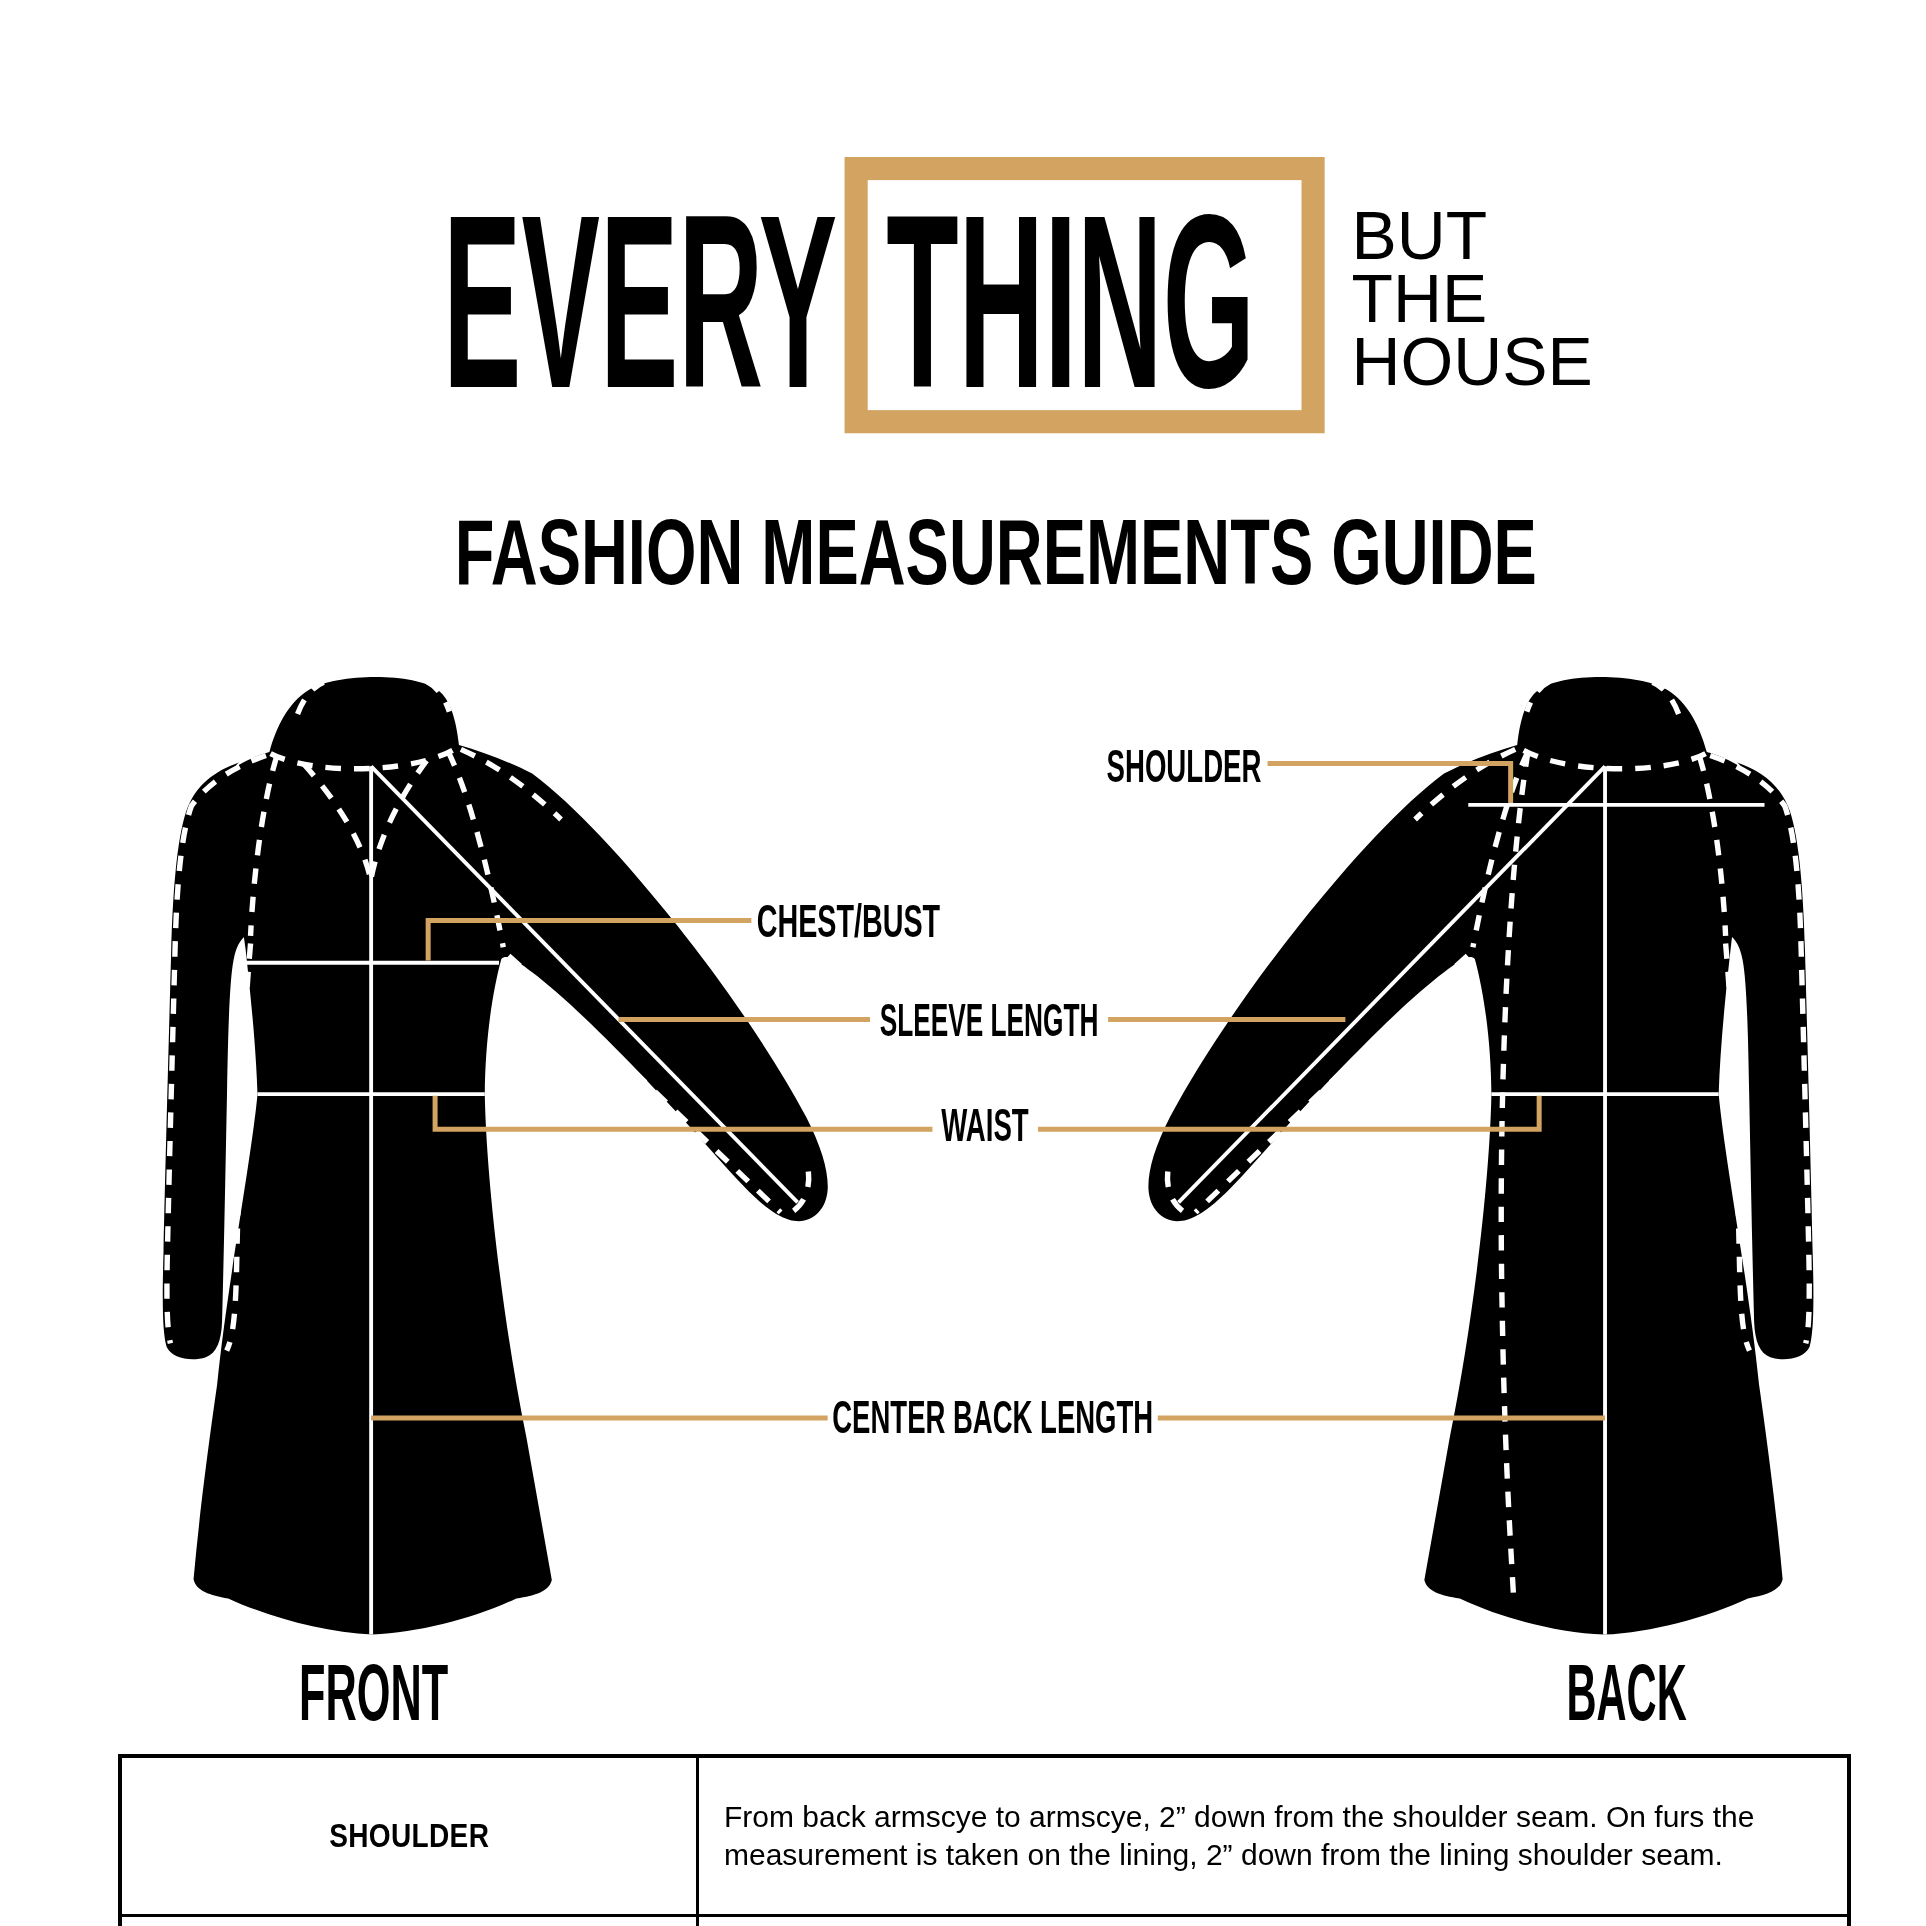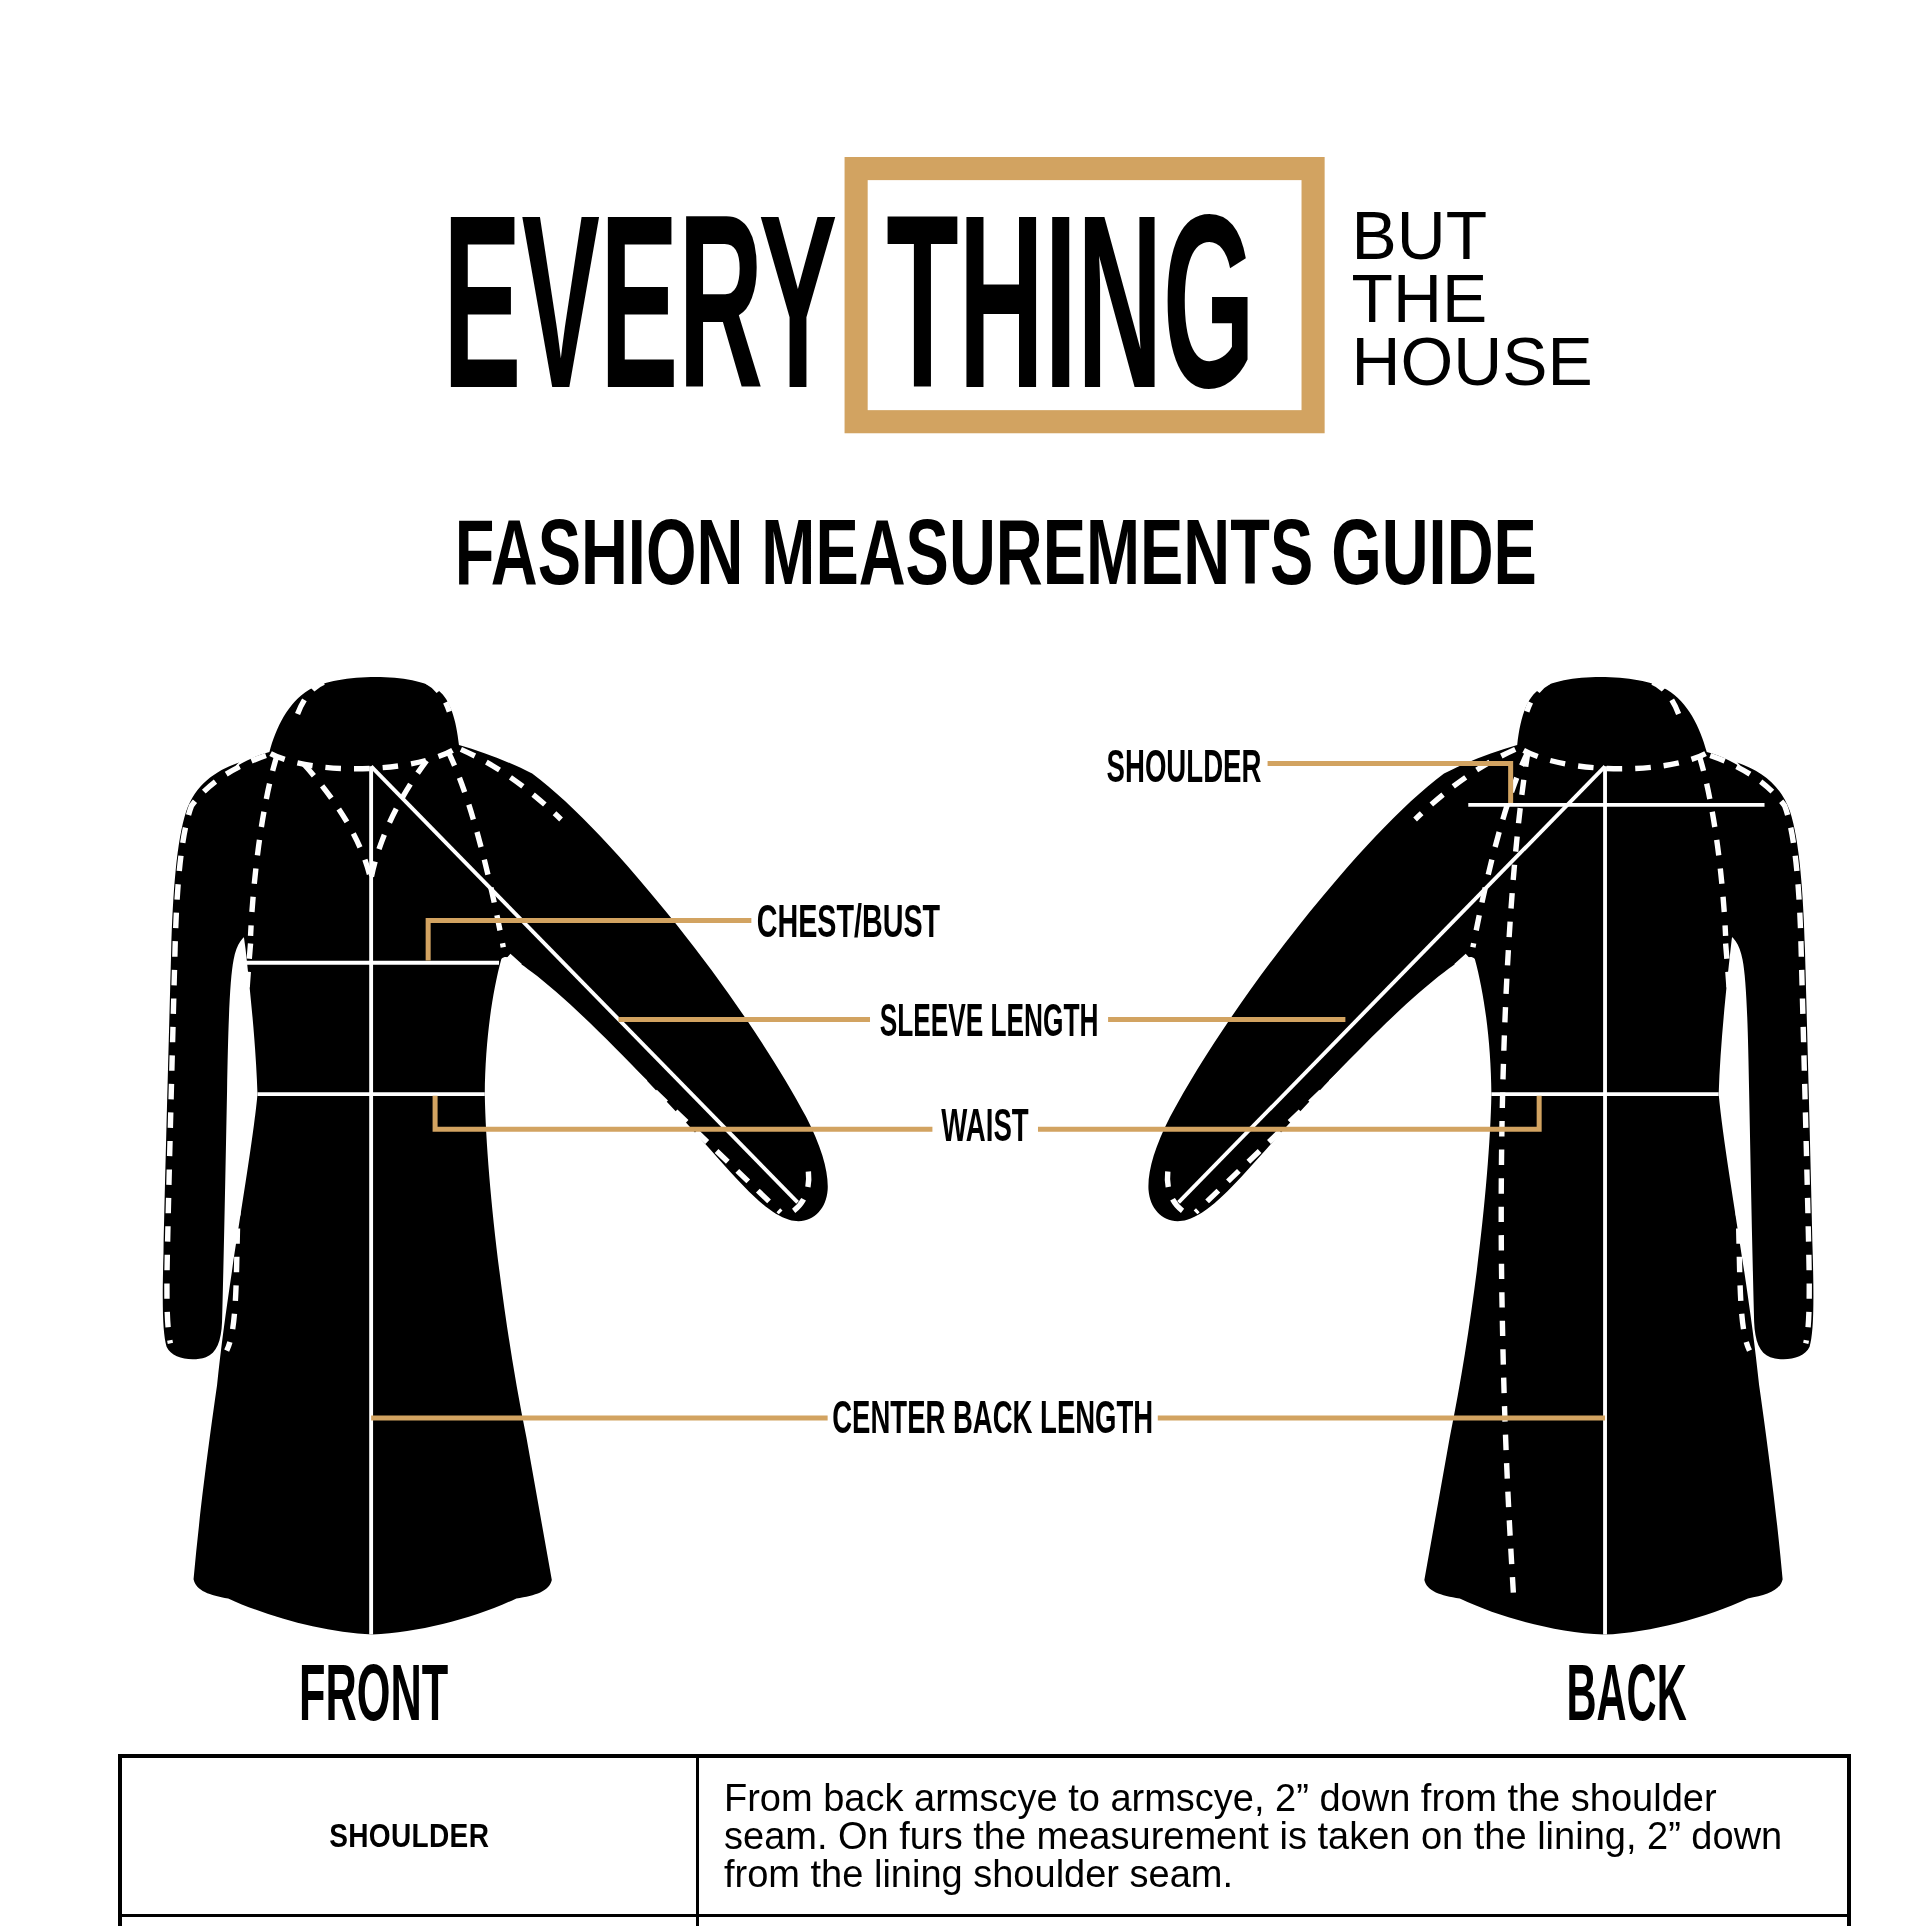--- a/index.html
+++ b/index.html
@@ -31,21 +31,21 @@
     width:577px; box-sizing:border-box; border-right:3.9px solid #000;
     display:flex; align-items:center; justify-content:center; flex:0 0 auto;
   }
   .mcell-label span {
     display:inline-block; font-weight:bold; font-size:33px; letter-spacing:0.4px;
     transform:scaleX(0.85); white-space:nowrap;
   }
   .mcell-desc {
     flex:1 1 auto; display:flex; align-items:center;
     padding:7.7px 46px 7.7px 25px; box-sizing:border-box;
-    font-size:38px; line-height:38px; font-weight:normal;
+    font-size:30px; line-height:38px; font-weight:normal;
   }
 </style>
 </head>
 <body>
 
 <div id="page">
 
   <svg id="logo-svg" width="1965" height="482" viewBox="0 0 5100 1250">
     <text class="t-cond" x="1150" y="1005" font-size="640" textLength="1023" lengthAdjust="spacingAndGlyphs">EVERY</text>
     <rect class="goldbox" x="2222" y="437" width="1186" height="657"></rect>

